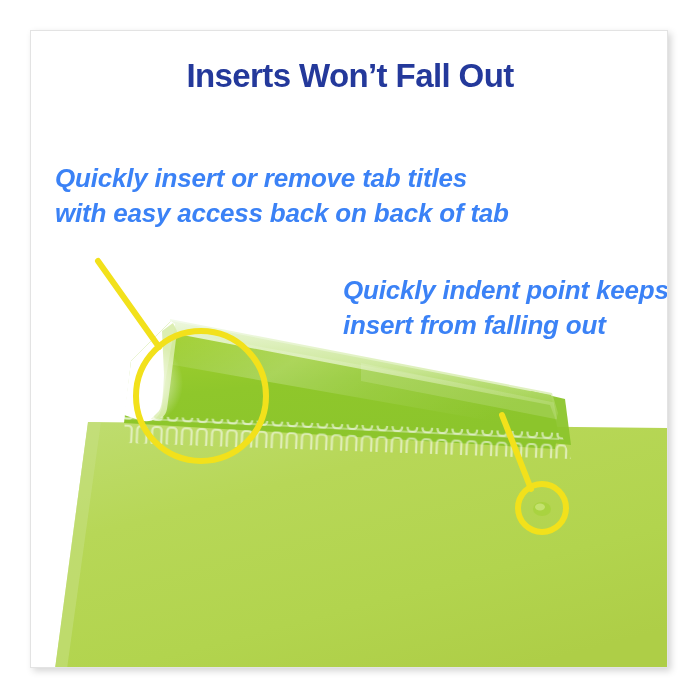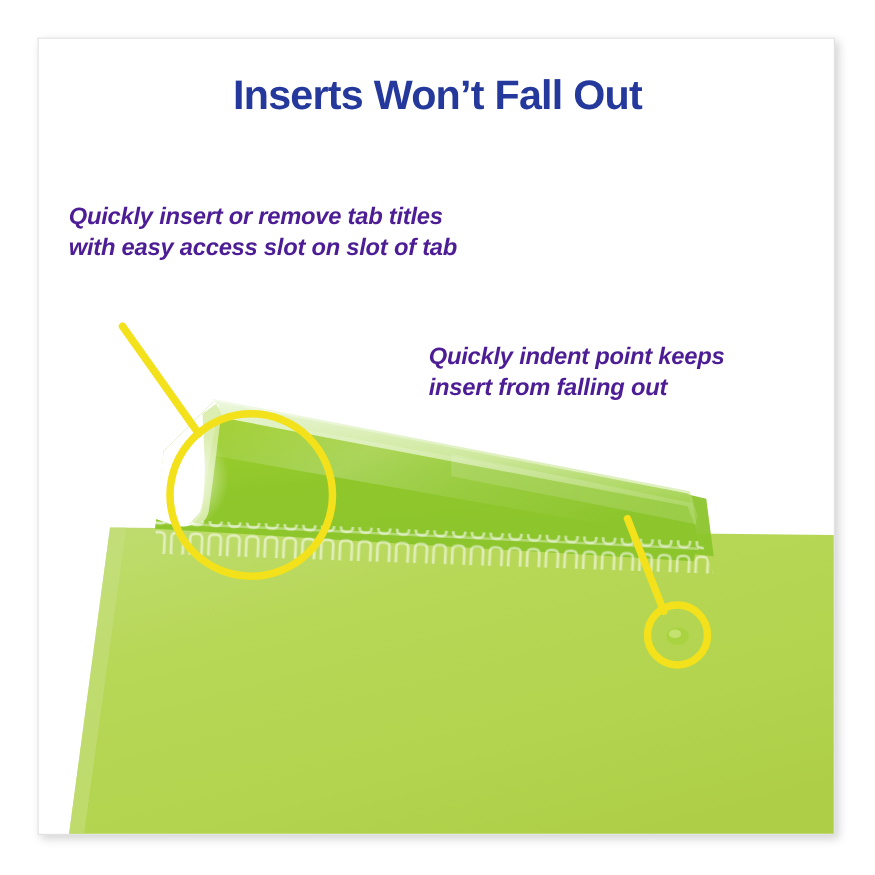--- a/index.html
+++ b/index.html
@@ -47,25 +47,25 @@
     font-weight: bold;
     font-size: 33px;
     letter-spacing: -0.6px;
     line-height: 1.1;
     white-space: nowrap;
   }
 
   
   .caption {
     position: absolute;
-    color: #4c1d95;
+    color: #3b82f6;
     font-family: "Liberation Sans", sans-serif;
     font-weight: bold;
     font-style: italic;
-    font-size: 19px;
+    font-size: 26px;
     line-height: 1.33;
     letter-spacing: -0.2px;
     white-space: nowrap;
   }
   #caption-left  { left: 24px;  top: 130px; text-align: left; }
   #caption-right { left: 312px; top: 242px; text-align: left; }
 
   
   #artwork {
     position: absolute;
@@ -200,21 +200,21 @@
         <line x1="471" y1="384" x2="500" y2="458" stroke="#f2e11b" stroke-width="6" stroke-linecap="round"></line>
 
         <circle cx="511" cy="477" r="24" fill="none" stroke="#f2e11b" stroke-width="6"></circle>
       </svg>
     </div>
 
     <div id="headline">Inserts Won’t Fall Out</div>
 
     <div class="caption" id="caption-left">
       <div>Quickly insert or remove tab titles</div>
-      <div>with easy access slot on slot of tab</div>
+      <div>with easy access back on back of tab</div>
     </div>
 
     <div class="caption" id="caption-right">
       <div>Quickly indent point keeps</div>
       <div>insert from falling out</div>
     </div>
 
   </div>
 </div>
 

